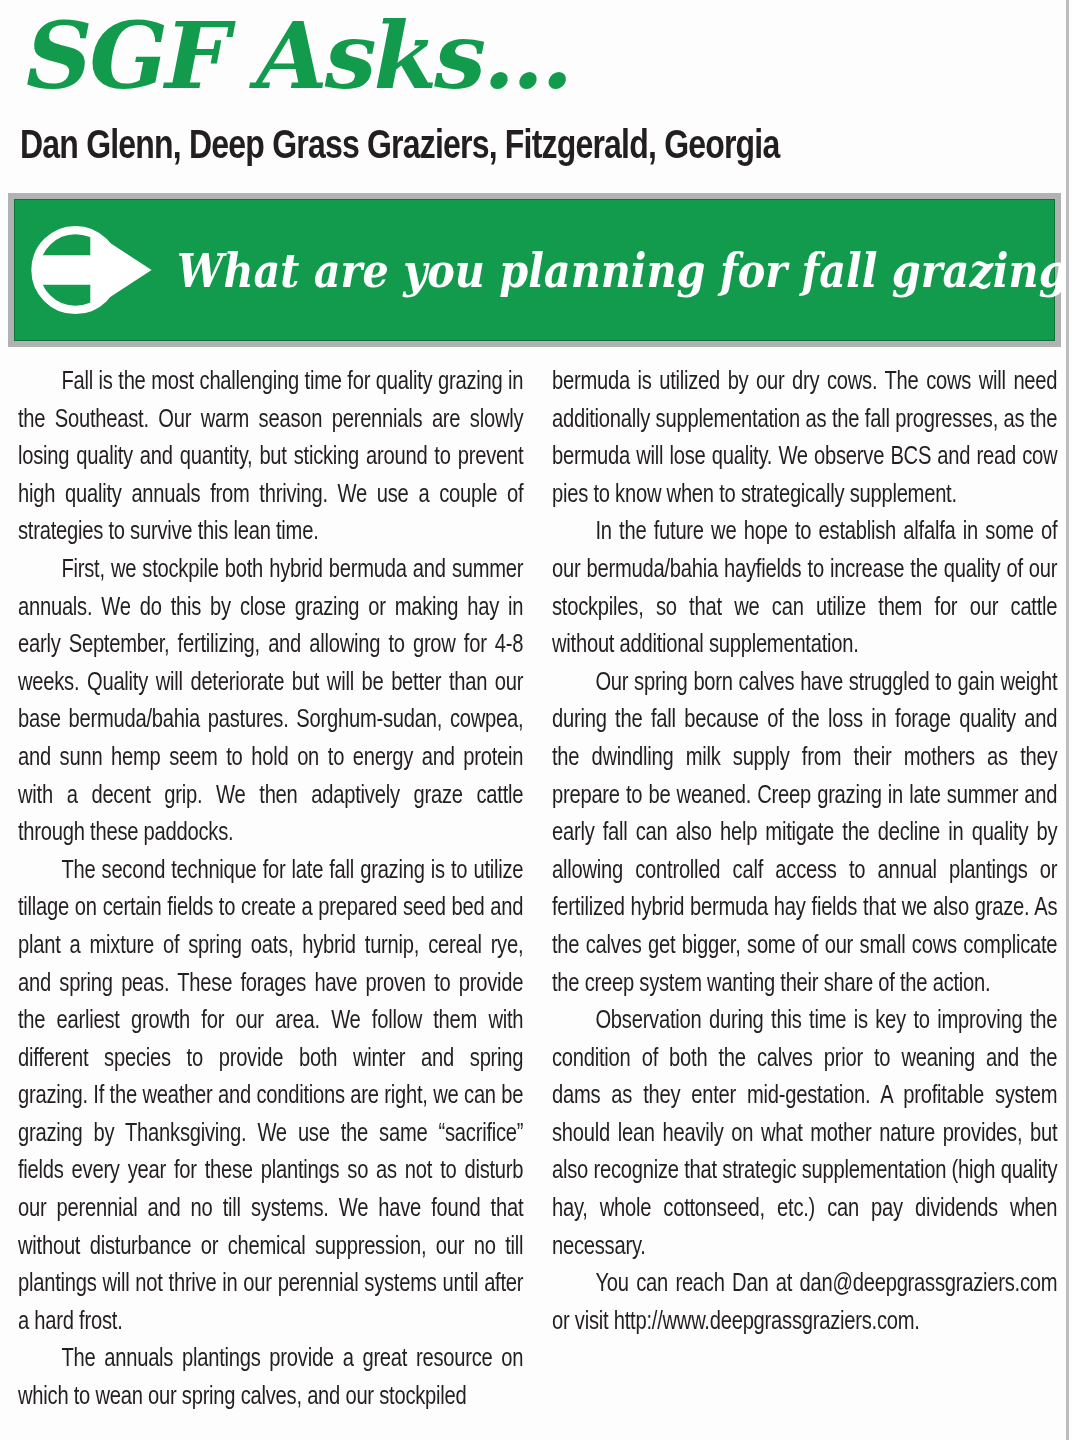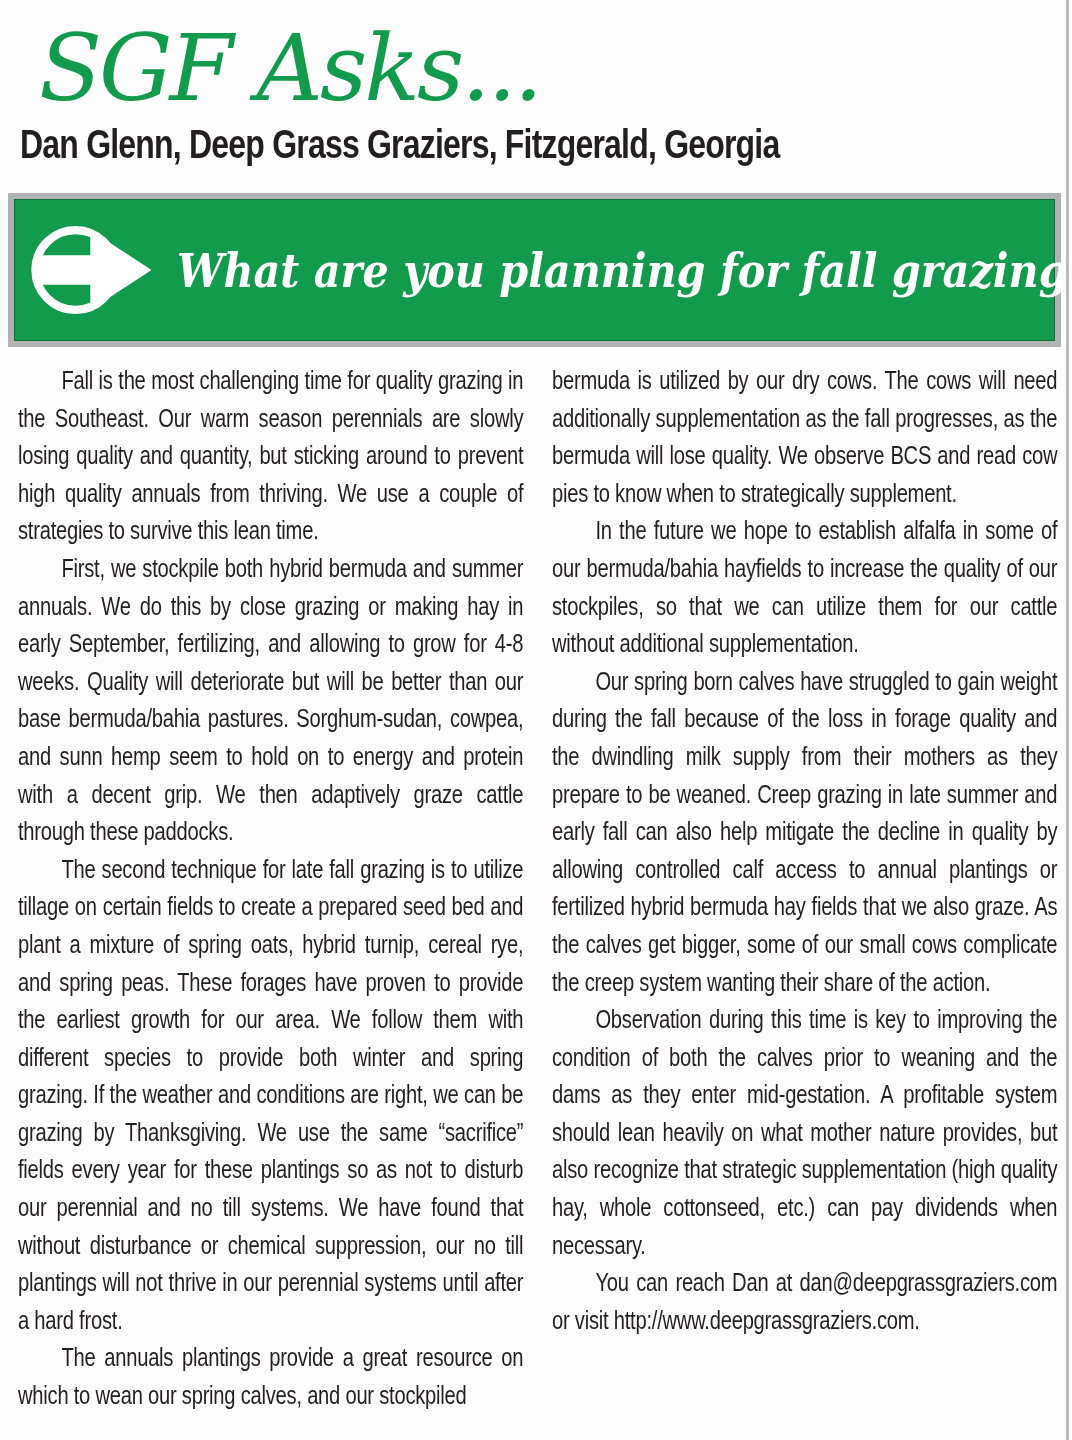--- a/index.html
+++ b/index.html
@@ -12,23 +12,23 @@
   html,body{margin:0;padding:0;}
   body{
     width:1072px;height:1440px;
     background:var(--page-bg);
     font-family:"Liberation Sans",sans-serif;
     color:var(--ink);
     overflow:hidden;position:relative;
   }
   .page{position:absolute;inset:0;}
   .page-title{
-    position:absolute;left:26px;top:2px;margin:13px;
+    position:absolute;left:26px;top:2px;margin:0;
     font-family:"DejaVu Serif",serif;
-    font-style:italic;font-weight:normal;
+    font-style:italic;font-weight:bold;
     font-size:92px;line-height:108px;letter-spacing:-3px;
     color:var(--green);
     white-space:nowrap;
   }
   .page-subtitle{
     position:absolute;left:20px;top:118px;margin:0;
     font-weight:bold;font-size:40px;line-height:52px;
     letter-spacing:-1px;
     color:var(--ink);
     transform:scaleX(0.80);transform-origin:0 50%;

